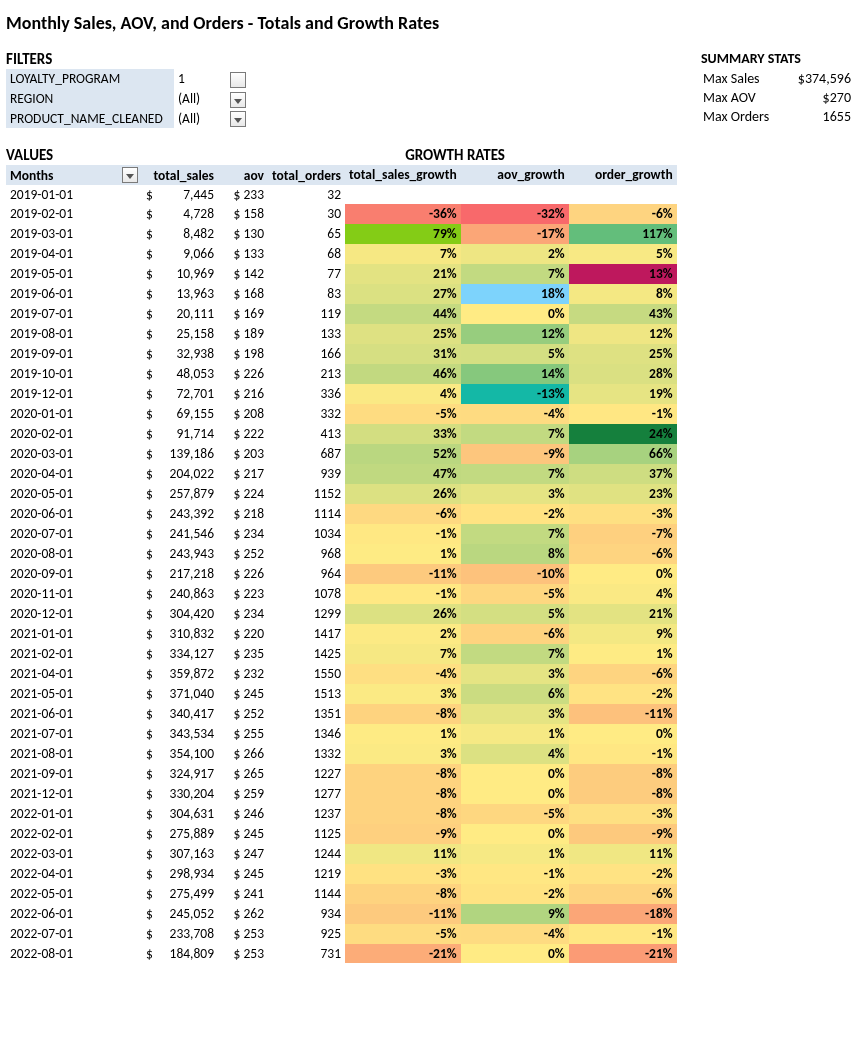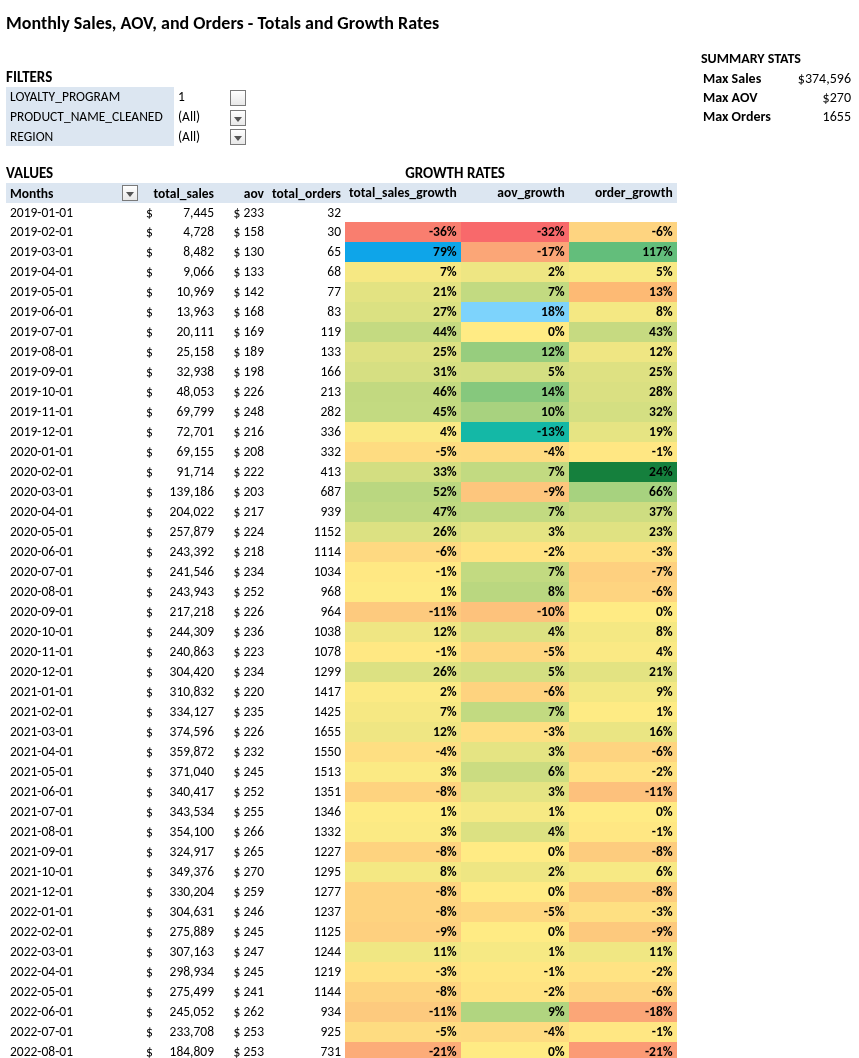--- a/index.html
+++ b/index.html
@@ -1,36 +1,36 @@
 <!DOCTYPE html>
 <html><head>
 <meta charset="utf-8">
 <style>
   html,body{margin:0;padding:0;background:#fff;color:#000;font-family:Calibri,Arial,sans-serif;font-size:14px;}
   .page{width:859px;padding:8px 6px 40px 6px;box-sizing:border-box;}
   .title{font-size:18px;font-weight:700;margin:4px 0 16px 0;}
   .top-row{display:flex;align-items:flex-start;gap:40px;}
-  .filters-block{flex:0 0 auto;margin-top:18px;}
+  .filters-block{flex:0 0 auto;}
   .filters-heading,.values-heading,.growth-heading,.summary-heading{font-weight:700;}
   .filters-heading{font-size:15px;margin-bottom:1px;}
   table.filters{border-collapse:collapse;}
   table.filters td{padding:1px 4px;font-size:13.5px;vertical-align:middle;}
   table.filters td.fname{background:#DCE6F1;min-width:160px;}
   table.filters td.fval{min-width:44px;}
   .pv-btn{display:inline-block;width:16px;height:16px;border:1px solid #7a7a7a;background:linear-gradient(#fff,#e8e8e8);box-sizing:border-box;position:relative;vertical-align:middle;}
   .pv-btn::after{content:"";position:absolute;left:3px;right:3px;top:6px;border-top:5px solid #555;border-left:4px solid transparent;border-right:4px solid transparent;width:0;height:0;margin:auto;}
   .pv-btn.funnel::after{content:"";border:none;left:2px;top:2px;right:2px;bottom:2px;background:
     linear-gradient(#555,#555) center 3px/10px 2px no-repeat,
     linear-gradient(#555,#555) center 6px/6px 2px no-repeat,
     linear-gradient(#555,#555) center 9px/3px 4px no-repeat;}
   .summary-block{margin-left:auto;flex:0 0 auto;}
   .summary-heading{font-size:14px;margin-bottom:2px;}
   table.summary{border-collapse:collapse;}
   table.summary td{padding:1px 2px;font-size:14px;}
-  table.summary td.lab{font-weight:700;min-width:86px;}
+  table.summary td.lab{font-weight:400;min-width:86px;}
   table.summary td.val{text-align:right;min-width:58px;}
   .section-row{display:flex;align-items:flex-end;margin-top:18px;}
   .values-heading{font-size:15px;}
   .growth-heading{font-size:15px;}
   .section-row .spacer{flex:0 0 352px;}
   table.data{border-collapse:collapse;margin-top:1px;}
   table.data th,table.data td{padding:1px 4px;font-size:13.5px;white-space:nowrap;}
   table.data thead th{background:#DCE6F1;font-weight:700;text-align:left;}
   table.data thead th.r{text-align:right;}
   th.months{min-width:128px;position:relative;margin-top:45px;}
@@ -52,26 +52,26 @@
   <div class="filters-block">
     <div class="filters-heading">FILTERS</div>
     <table class="filters">
           <tbody id="filters-body">
             <tr>
               <td class="fname">LOYALTY_PROGRAM</td>
               <td class="fval">1</td>
               <td><span class="pv-btn funnel"></span></td>
             </tr>
             <tr>
-              <td class="fname">PRODUCT_NAME_CLEANED</td>
+              <td class="fname">REGION</td>
               <td class="fval">(All)</td>
               <td><span class="pv-btn "></span></td>
             </tr>
             <tr>
-              <td class="fname">REGION</td>
+              <td class="fname">PRODUCT_NAME_CLEANED</td>
               <td class="fval">(All)</td>
               <td><span class="pv-btn "></span></td>
             </tr>
           </tbody>
         </table>
   </div>
   <div class="summary-block">
     <div class="summary-heading">SUMMARY STATS</div>
     <table class="summary">
           <tbody id="summary-body">
@@ -130,41 +130,41 @@
           <td class="ord">30</td>
           <td class="g" style="background:#f97e6f">-36%</td>
           <td class="g" style="background:#f8696b">-32%</td>
           <td class="g" style="background:#fed480">-6%</td>
         </tr>
         <tr>
           <td class="month">2019-03-01</td>
           <td class="cur"><span class="sym">$</span>8,482</td>
           <td class="aov">$ 130</td>
           <td class="ord">65</td>
-          <td class="g" style="background:#0ea5e9">79%</td>
+          <td class="g" style="background:#84cc16">79%</td>
           <td class="g" style="background:#fba677">-17%</td>
           <td class="g" style="background:#63be7b">117%</td>
         </tr>
         <tr>
           <td class="month">2019-04-01</td>
           <td class="cur"><span class="sym">$</span>9,066</td>
           <td class="aov">$ 133</td>
           <td class="ord">68</td>
           <td class="g" style="background:#f6e883">7%</td>
           <td class="g" style="background:#eee683">2%</td>
           <td class="g" style="background:#f8e984">5%</td>
         </tr>
         <tr>
           <td class="month">2019-05-01</td>
           <td class="cur"><span class="sym">$</span>10,969</td>
           <td class="aov">$ 142</td>
           <td class="ord">77</td>
           <td class="g" style="background:#e3e382">21%</td>
           <td class="g" style="background:#c2da81">7%</td>
-          <td class="g" style="background:#fdba74">13%</td>
+          <td class="g" style="background:#be185d">13%</td>
         </tr>
         <tr>
           <td class="month">2019-06-01</td>
           <td class="cur"><span class="sym">$</span>13,963</td>
           <td class="aov">$ 168</td>
           <td class="ord">83</td>
           <td class="g" style="background:#dbe182">27%</td>
           <td class="g" style="background:#7dd3fc">18%</td>
           <td class="g" style="background:#f4e883">8%</td>
         </tr>
@@ -198,29 +198,20 @@
         <tr>
           <td class="month">2019-10-01</td>
           <td class="cur"><span class="sym">$</span>48,053</td>
           <td class="aov">$ 226</td>
           <td class="ord">213</td>
           <td class="g" style="background:#c2d980">46%</td>
           <td class="g" style="background:#86c87d">14%</td>
           <td class="g" style="background:#dae082">28%</td>
         </tr>
         <tr>
-          <td class="month">2019-11-01</td>
-          <td class="cur"><span class="sym">$</span>69,799</td>
-          <td class="aov">$ 248</td>
-          <td class="ord">282</td>
-          <td class="g" style="background:#c3da81">45%</td>
-          <td class="g" style="background:#a8d27f">10%</td>
-          <td class="g" style="background:#d4df82">32%</td>
-        </tr>
-        <tr>
           <td class="month">2019-12-01</td>
           <td class="cur"><span class="sym">$</span>72,701</td>
           <td class="aov">$ 216</td>
           <td class="ord">336</td>
           <td class="g" style="background:#fae984">4%</td>
           <td class="g" style="background:#14b8a6">-13%</td>
           <td class="g" style="background:#e6e483">19%</td>
         </tr>
         <tr>
           <td class="month">2020-01-01</td>
@@ -297,29 +288,20 @@
         <tr>
           <td class="month">2020-09-01</td>
           <td class="cur"><span class="sym">$</span>217,218</td>
           <td class="aov">$ 226</td>
           <td class="ord">964</td>
           <td class="g" style="background:#fdca7e">-11%</td>
           <td class="g" style="background:#fdc27c">-10%</td>
           <td class="g" style="background:#ffeb84">0%</td>
         </tr>
         <tr>
-          <td class="month">2020-10-01</td>
-          <td class="cur"><span class="sym">$</span>244,309</td>
-          <td class="aov">$ 236</td>
-          <td class="ord">1038</td>
-          <td class="g" style="background:#efe683">12%</td>
-          <td class="g" style="background:#dce182">4%</td>
-          <td class="g" style="background:#f4e883">8%</td>
-        </tr>
-        <tr>
           <td class="month">2020-11-01</td>
           <td class="cur"><span class="sym">$</span>240,863</td>
           <td class="aov">$ 223</td>
           <td class="ord">1078</td>
           <td class="g" style="background:#ffe883">-1%</td>
           <td class="g" style="background:#fed780">-5%</td>
           <td class="g" style="background:#fae984">4%</td>
         </tr>
         <tr>
           <td class="month">2020-12-01</td>
@@ -342,29 +324,20 @@
         <tr>
           <td class="month">2021-02-01</td>
           <td class="cur"><span class="sym">$</span>334,127</td>
           <td class="aov">$ 235</td>
           <td class="ord">1425</td>
           <td class="g" style="background:#f6e883">7%</td>
           <td class="g" style="background:#c2da81">7%</td>
           <td class="g" style="background:#feeb84">1%</td>
         </tr>
         <tr>
-          <td class="month">2021-03-01</td>
-          <td class="cur"><span class="sym">$</span>374,596</td>
-          <td class="aov">$ 226</td>
-          <td class="ord">1655</td>
-          <td class="g" style="background:#efe683">12%</td>
-          <td class="g" style="background:#fedf82">-3%</td>
-          <td class="g" style="background:#eae583">16%</td>
-        </tr>
-        <tr>
           <td class="month">2021-04-01</td>
           <td class="cur"><span class="sym">$</span>359,872</td>
           <td class="aov">$ 232</td>
           <td class="ord">1550</td>
           <td class="g" style="background:#fedf82">-4%</td>
           <td class="g" style="background:#e5e483">3%</td>
           <td class="g" style="background:#fed480">-6%</td>
         </tr>
         <tr>
           <td class="month">2021-05-01</td>
@@ -405,29 +378,20 @@
         <tr>
           <td class="month">2021-09-01</td>
           <td class="cur"><span class="sym">$</span>324,917</td>
           <td class="aov">$ 265</td>
           <td class="ord">1227</td>
           <td class="g" style="background:#fed37f">-8%</td>
           <td class="g" style="background:#ffeb84">0%</td>
           <td class="g" style="background:#fdcc7e">-8%</td>
         </tr>
         <tr>
-          <td class="month">2021-10-01</td>
-          <td class="cur"><span class="sym">$</span>349,376</td>
-          <td class="aov">$ 270</td>
-          <td class="ord">1295</td>
-          <td class="g" style="background:#f4e883">8%</td>
-          <td class="g" style="background:#eee683">2%</td>
-          <td class="g" style="background:#f7e984">6%</td>
-        </tr>
-        <tr>
           <td class="month">2021-12-01</td>
           <td class="cur"><span class="sym">$</span>330,204</td>
           <td class="aov">$ 259</td>
           <td class="ord">1277</td>
           <td class="g" style="background:#fed37f">-8%</td>
           <td class="g" style="background:#ffeb84">0%</td>
           <td class="g" style="background:#fdcc7e">-8%</td>
         </tr>
         <tr>
           <td class="month">2022-01-01</td>

